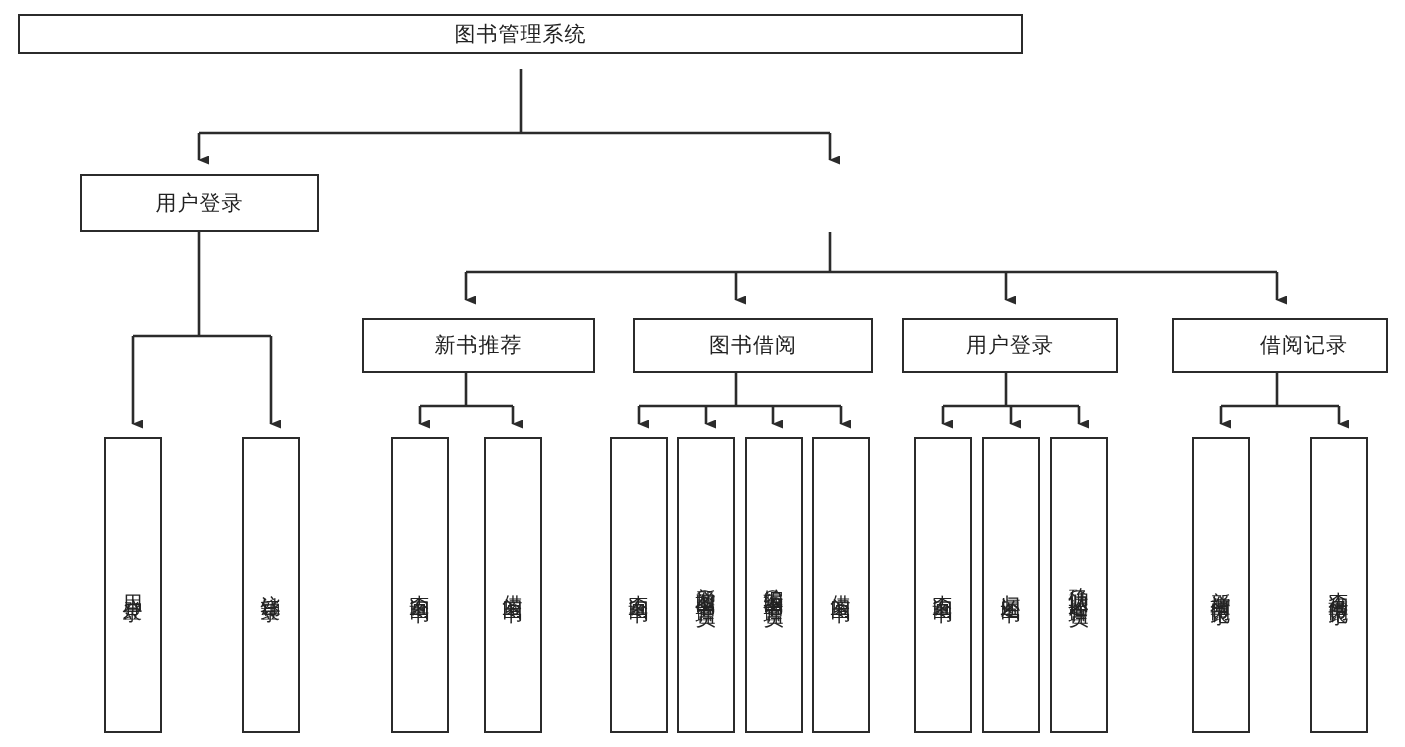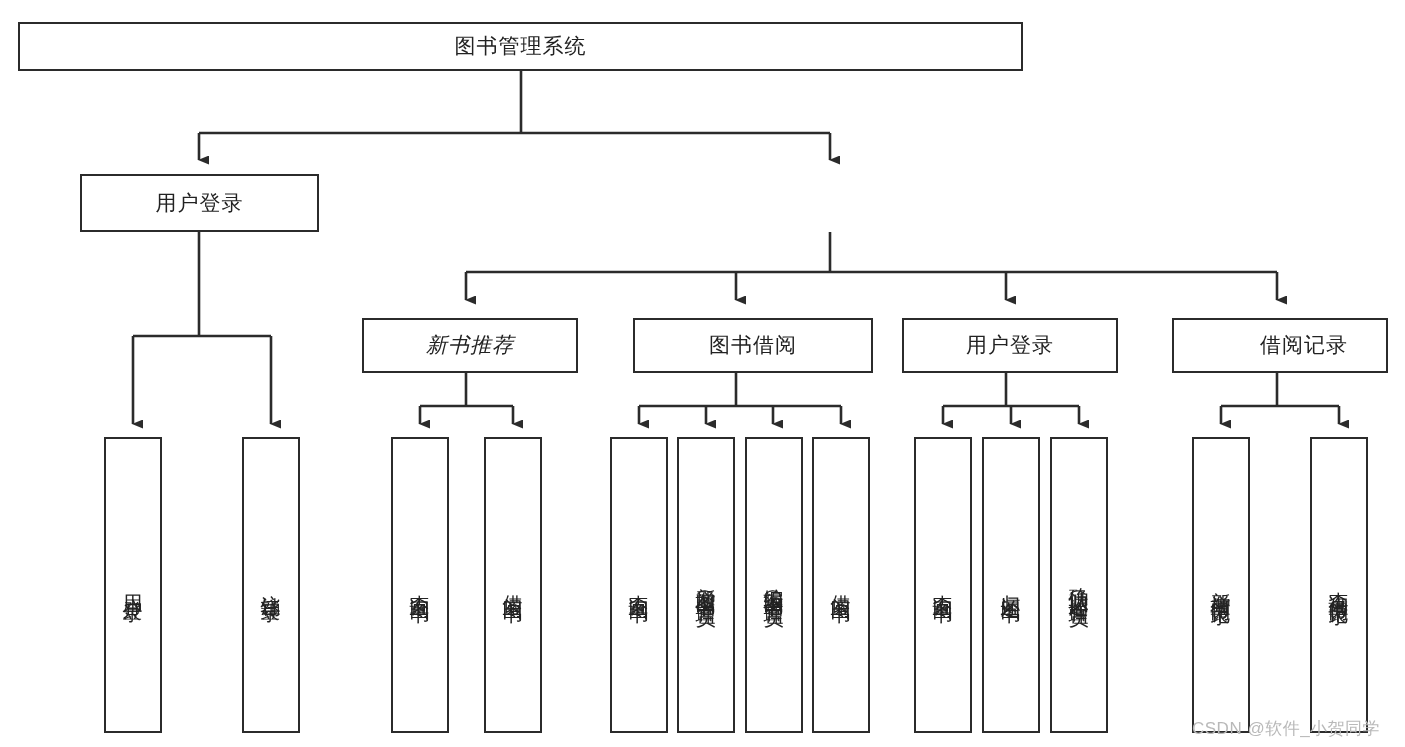--- a/index.html
+++ b/index.html
@@ -125,29 +125,29 @@
     </g>
 
     <g stroke="#2b2b2b" stroke-width="2.6" fill="none">
       <line x1="1277" y1="373" x2="1277" y2="406"></line>
       <line x1="1221" y1="406" x2="1339" y2="406"></line>
       <line x1="1221" y1="406" x2="1221" y2="424" marker-end="url(#arrowhead)"></line>
       <line x1="1339" y1="406" x2="1339" y2="424" marker-end="url(#arrowhead)"></line>
     </g>
   </svg>
 
-  <div class="node-box" style="left:18px; top:14px; width:1005px; height:49px;margin-top:8px;">
+  <div class="node-box" style="left:18px; top:14px; width:1005px; height:40px;">
     <span class="node-label">图书管理系统</span>
   </div>
 
   <div class="node-box" style="left:80px; top:174px; width:239px; height:58px;">
     <span class="node-label">用户登录</span>
   </div>
 
-  <div class="node-box" style="left:362px; top:318px; width:216px; height:55px;font-style:italic;">
+  <div class="node-box" style="left:362px; top:318px; width:233px; height:55px;">
     <span class="node-label">新书推荐</span>
   </div>
   <div class="node-box" style="left:633px; top:318px; width:240px; height:55px;">
     <span class="node-label">图书借阅</span>
   </div>
   <div class="node-box" style="left:902px; top:318px; width:216px; height:55px;">
     <span class="node-label">用户登录</span>
   </div>
   <div class="node-box" style="left:1172px; top:318px; width:216px; height:55px;padding-left:48px;">
     <span class="node-label">借阅记录</span>
@@ -190,15 +190,14 @@
     <span class="node-label">确认归还（管理员）</span>
   </div>
 
   <div class="node-box vertical" style="left:1192px; top:437px; width:58px; height:296px;">
     <span class="node-label">新增借阅记录</span>
   </div>
   <div class="node-box vertical" style="left:1310px; top:437px; width:58px; height:296px;">
     <span class="node-label">查询借阅记录</span>
   </div>
 
-  <div class="watermark" style="left:1192px; top:717px;">CSDN @软件_小贺同学</div>
 
 </div>
 
 </body></html>

